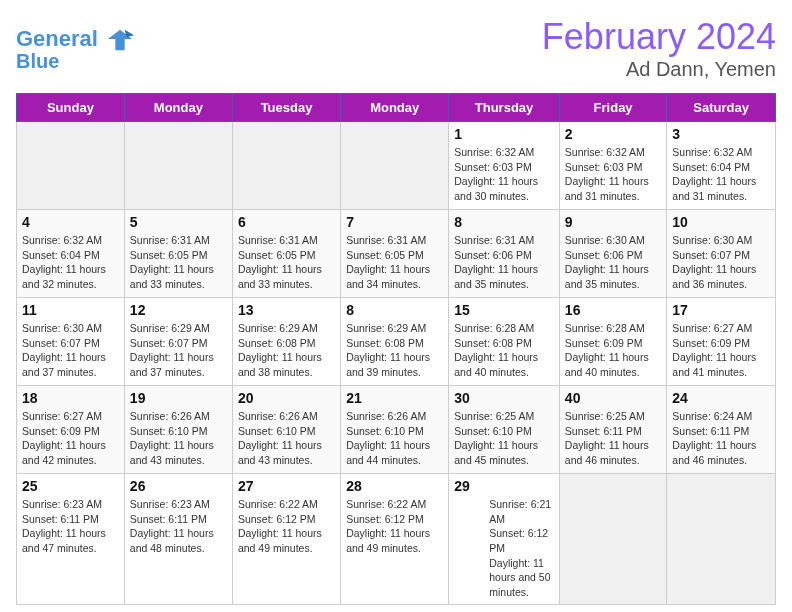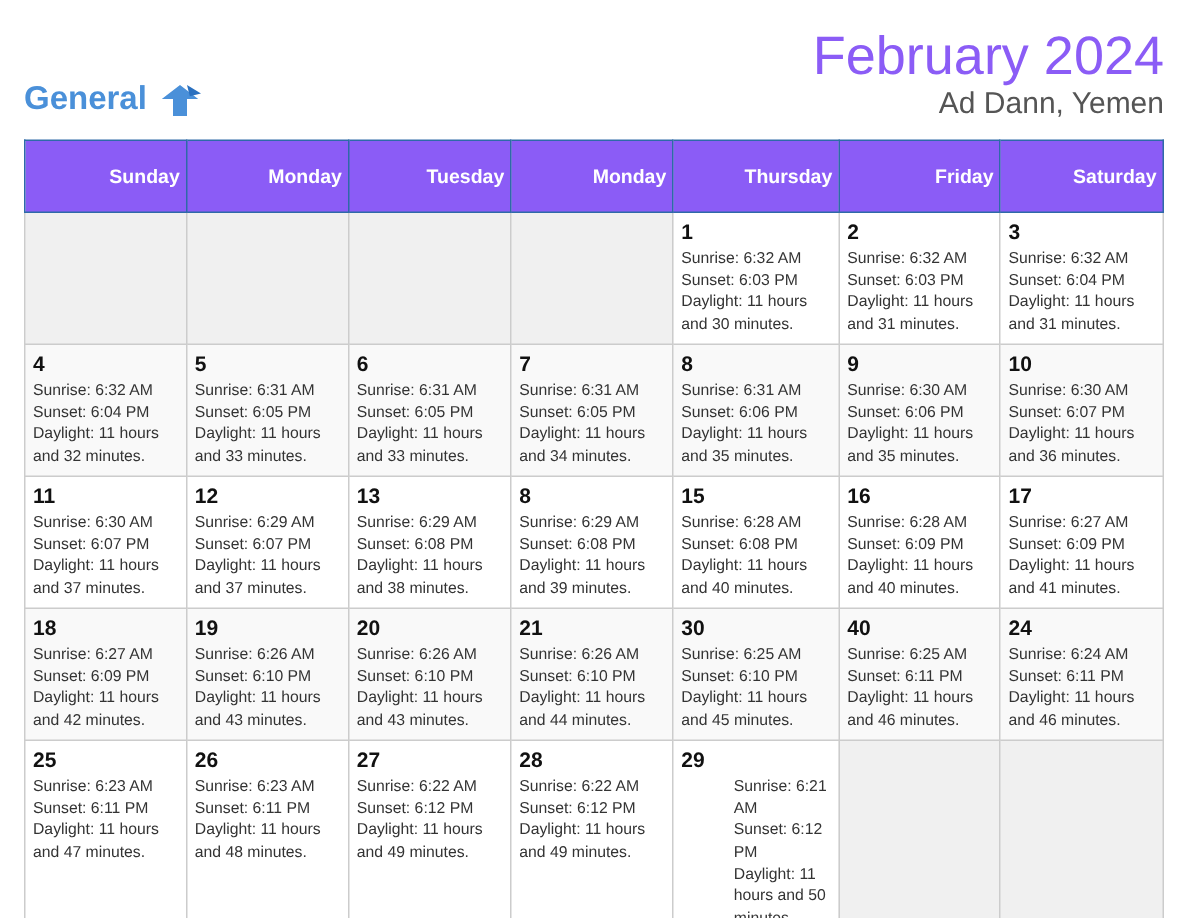--- a/index.html
+++ b/index.html
@@ -6,21 +6,21 @@
     body {
       font-family: Arial, sans-serif;
       background: #fff;
       width: 792px;
       min-height: 612px;
       padding: 16px;
     }
     .header {
       display: flex;
       justify-content: space-between;
-      align-items: flex-end;
+      align-items: center;
       margin-bottom: 12px;
     }
     .logo {
       display: flex;
       align-items: center;
     }
     .logo-text {
       font-size: 22px;
       font-weight: bold;
       color: #1a1a1a;
@@ -45,24 +45,24 @@
     .location {
       font-size: 20px;
       color: #555;
     }
     table {
       width: 100%;
       border-collapse: collapse;
       font-size: 11px;
     }
     thead tr th {
-      background-color: #8b5cf6;
+      background-color: #a21caf;
       color: #fff;
-      padding: 16px 4px;
-      text-align: right;
+      padding: 6px 4px;
+      text-align: center;
       font-size: 13px;
       font-weight: 600;
       border: 1px solid #2e6aa8;
     }
     tbody tr td {
       border: 1px solid #ccc;
       vertical-align: top;
       padding: 4px 5px;
       width: 113px;
       height: 88px;
@@ -93,20 +93,21 @@
 <div class="header">
   <div class="logo">
     <div>
       <div class="logo-text">
         <span>General</span>
         <svg class="logo-bird" viewBox="0 0 30 30" style="display:inline-block;vertical-align:middle;margin-left:2px;">
           <polygon points="15,4 28,14 20,14 20,26 10,26 10,14 2,14" fill="#4a90d9"></polygon>
           <polygon points="20,4 30,10 22,12" fill="#2a70bf"></polygon>
         </svg>
       </div>
+      <div class="logo-text" style="color:#4a90d9;font-size:20px;margin-top:-4px;">Blue</div>
     </div>
   </div>
   <div class="title-block">
     <div class="month-title">February 2024</div>
     <div class="location">Ad Dann, Yemen</div>
   </div>
 </div>
 
 <table>
   <thead>

